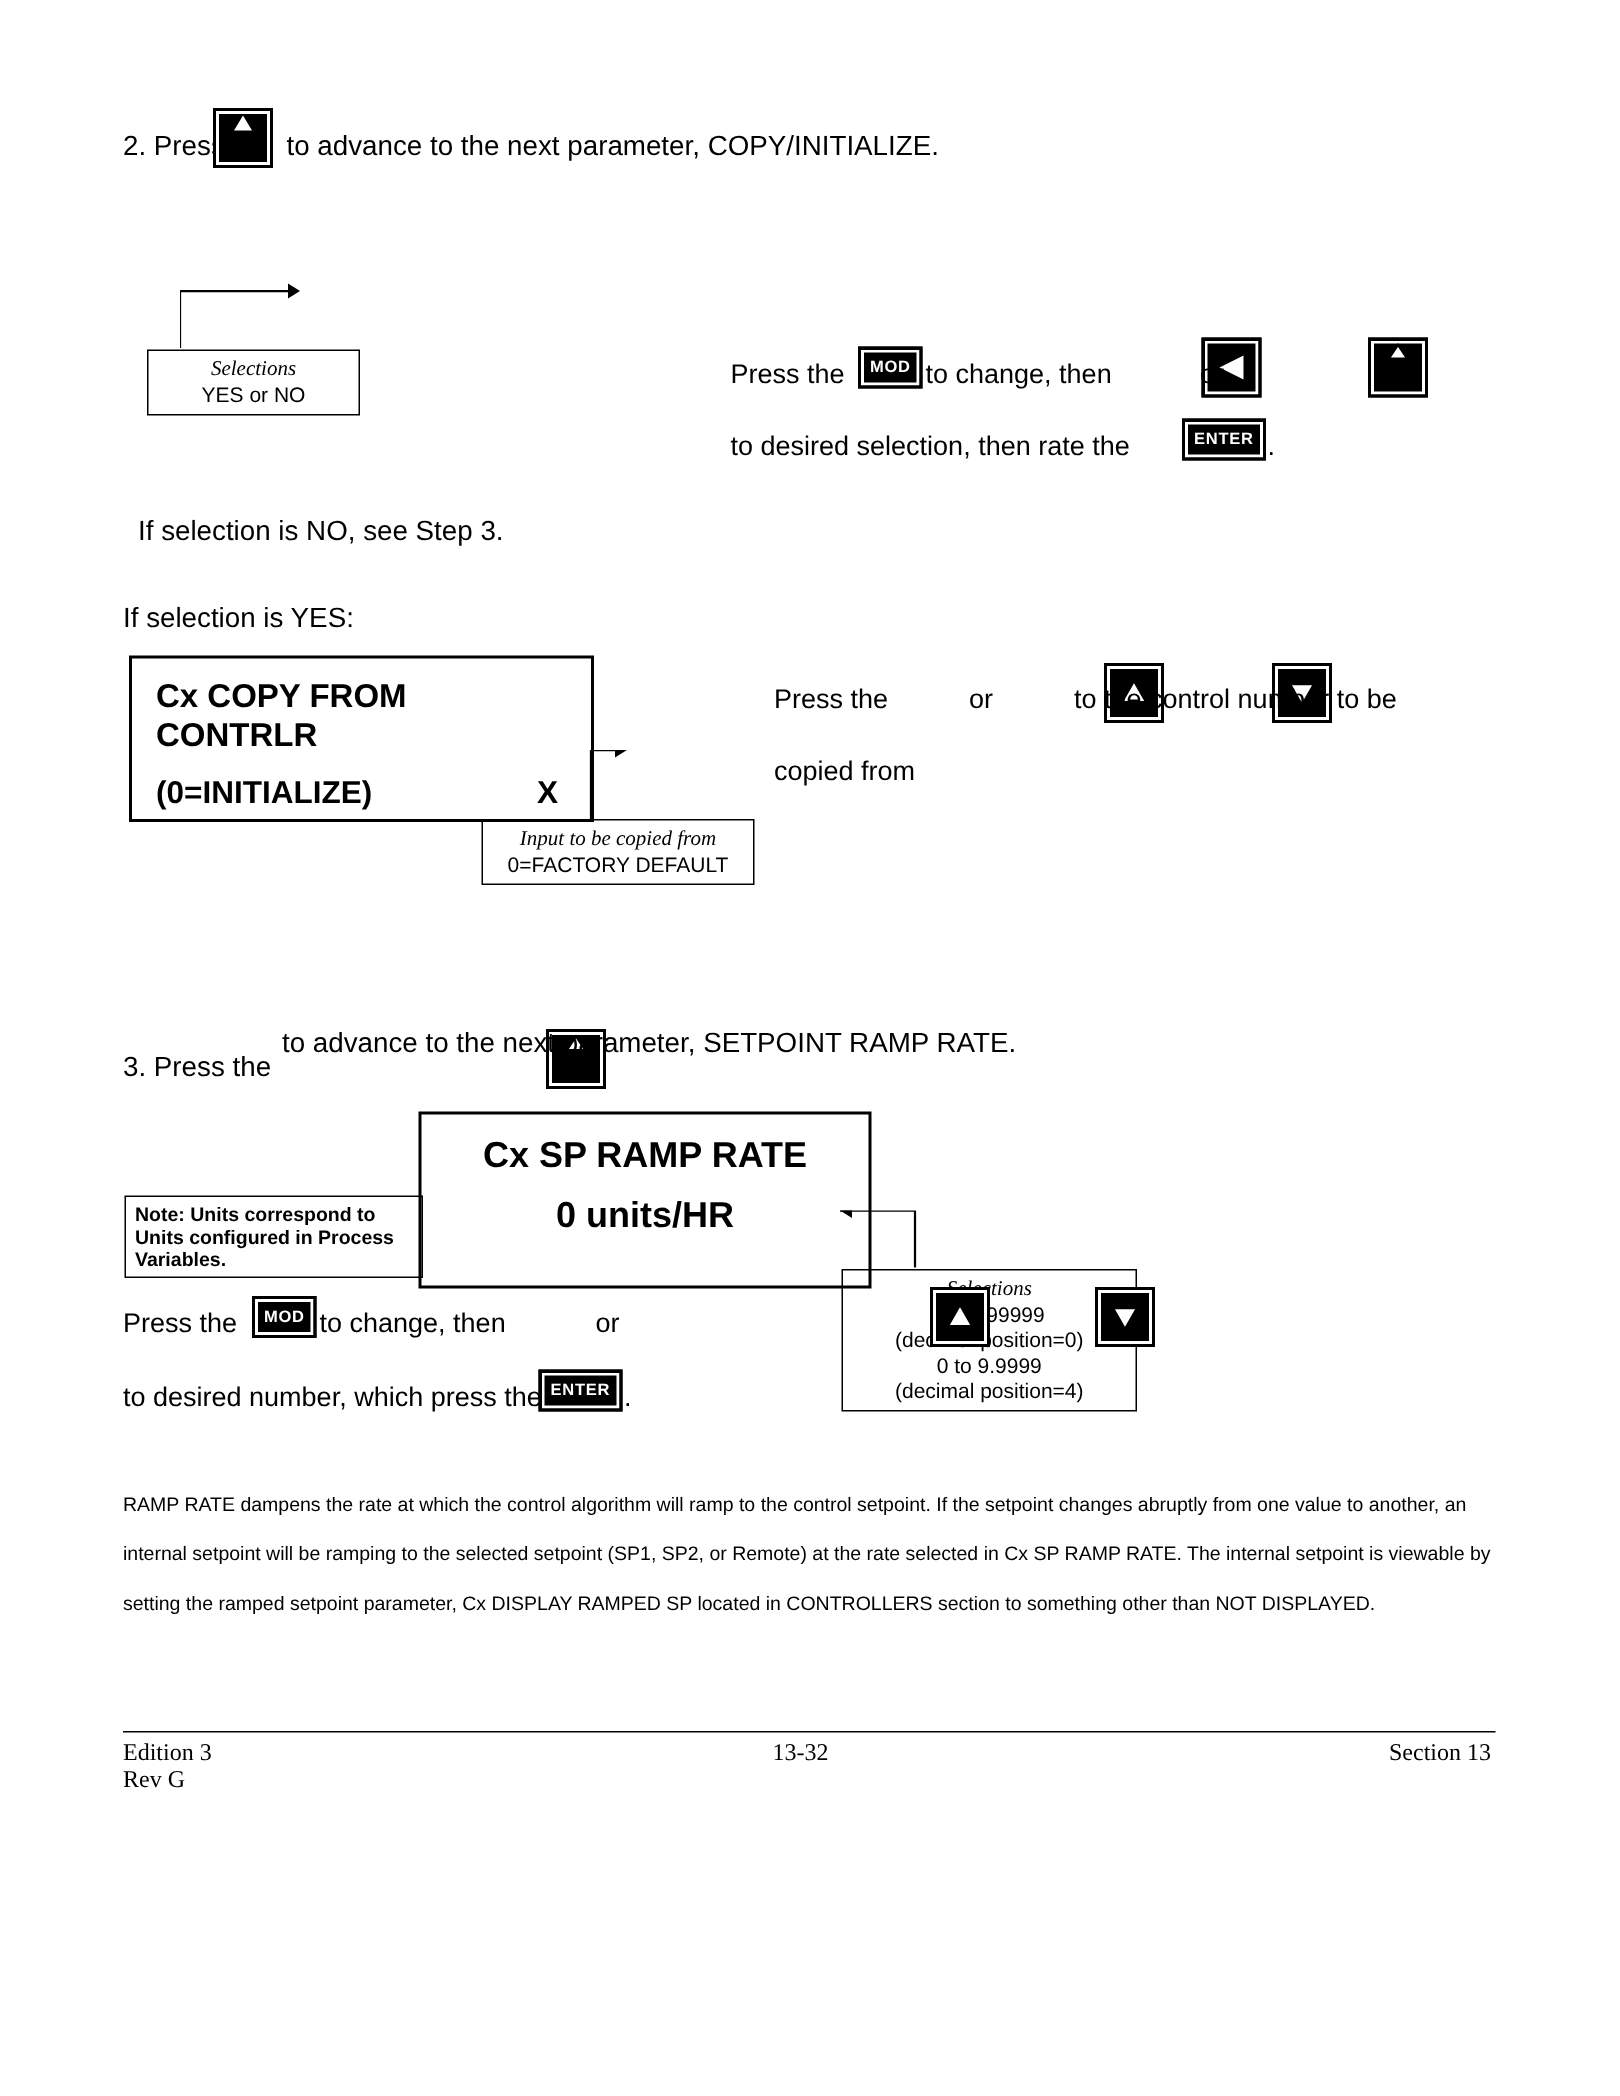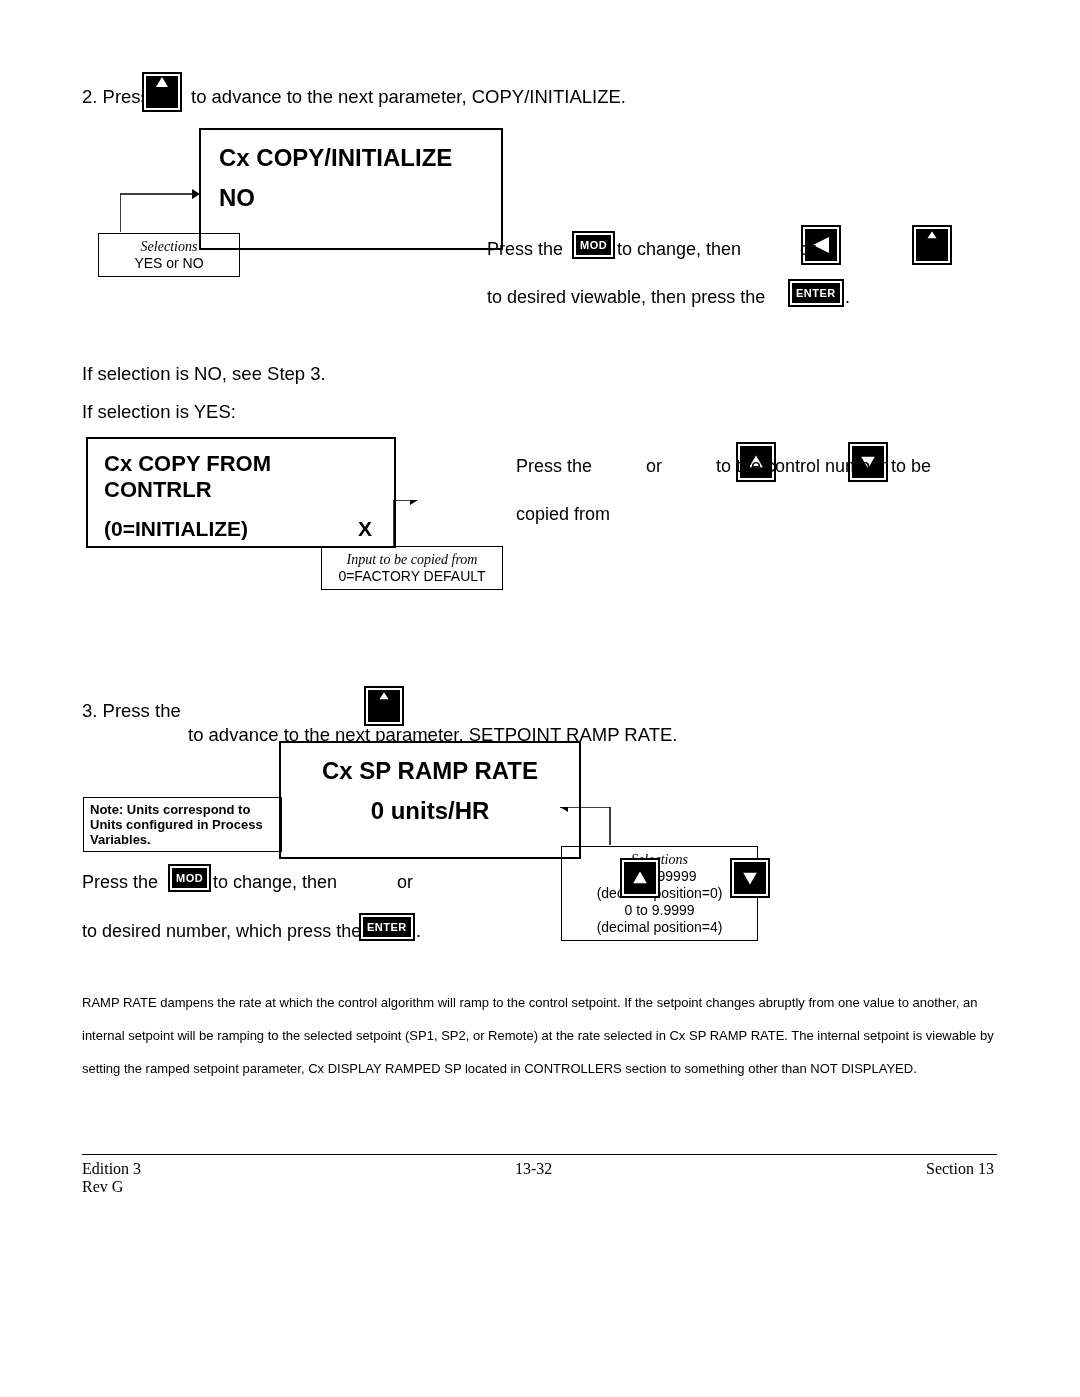--- a/index.html
+++ b/index.html
@@ -31,24 +31,20 @@
   <div class="abs txt" style="left:82px; top:86px;">2. Press the</div>
   <span class="abs kicon" style="left:142px; top:72px;">
     <svg width="36" height="36" viewBox="0 0 36 36">
         <path d="M18 6 A12 12 0 1 1 6 18" stroke="#fff" stroke-width="4" fill="none"></path>
         <path class="fillb" d="M18 0 L24 10 L12 10 Z" fill="#fff" transform="translate(0,3)" style="fill:#fff"></path>
       </svg>
   </span>
   <div class="abs txt" style="left:191px; top:86px;">to advance to the next parameter, COPY/INITIALIZE.</div>
 
   
-  <div class="abs disp-box" style="left:199px; top:128px; width:264px; height:90px; padding:14px 18px;">
-    <div class="disp-title">Cx  COPY/INITIALIZE</div>
-    <div class="disp-val" style="margin-top:12px;">NO</div>
-  </div>
 
   
   <div class="abs callout" style="left:98px; top:233px; width:120px;">
     <div class="ital">Selections</div>
     <div>YES  or  NO</div>
   </div>
 
   
   <svg class="abs" style="left:120px; top:162px; width:80px; height:72px;">
     <polyline points="0,70 0,32 78,32"></polyline>
@@ -65,26 +61,26 @@
       </svg>
   </span>
   <div class="abs txt-s" style="left:800px; top:239px;">or</div>
   <span class="abs kicon" style="left:823px; top:225px;">
     <svg width="36" height="36" viewBox="0 0 36 36">
         <path d="M18 6 A12 12 0 1 1 6 18" stroke="#fff" stroke-width="4" fill="none"></path>
         <path d="M18 3 L24 12 L12 12 Z" style="fill:#fff"></path>
       </svg>
   </span>
   
-  <div class="abs txt-s" style="left:487px; top:287px;">to desired viewable, then press the</div>
+  <div class="abs txt-s" style="left:487px; top:287px;">to desired selection, then rate the</div>
   <span class="abs kbtn" style="left:788px; top:279px;">ENTER</span>
   <div class="abs txt-s" style="left:845px; top:287px;">.</div>
 
   
-  <div class="abs txt" style="left:82px; top:343px;margin-top:20px;">If selection is NO, see Step 3.</div>
+  <div class="abs txt" style="left:92px; top:343px;">If selection is NO, see Step 3.</div>
   <div class="abs txt" style="left:82px; top:401px;">If selection is YES:</div>
 
   
   <div class="abs disp-box" style="left:86px; top:437px; width:274px; height:83px; padding:12px 16px;">
     <div class="disp-title" style="font-size:22px;">Cx  COPY FROM CONTRLR</div>
     <div style="display:flex; justify-content:space-between; margin-top:14px;">
       <span class="disp-val" style="font-size:21px;">(0=INITIALIZE)</span>
       <span class="disp-val" style="font-size:21px; padding-right:6px;">X</span>
     </div>
   </div>
@@ -116,21 +112,21 @@
   <div class="abs txt-s" style="left:516px; top:504px;">copied from</div>
 
   
   <div class="abs txt" style="left:82px; top:700px;">3. Press the</div>
   <span class="abs kicon" style="left:142px; top:686px;">
     <svg width="36" height="36" viewBox="0 0 36 36">
         <path d="M18 6 A12 12 0 1 1 6 18" stroke="#fff" stroke-width="4" fill="none"></path>
         <path d="M18 3 L24 12 L12 12 Z" style="fill:#fff"></path>
       </svg>
   </span>
-  <div class="abs txt" style="left:188px; top:724px;">to advance to the next parameter, SETPOINT RAMP RATE.</div>
+  <div class="abs txt" style="left:188px; top:684px;">to advance to the next parameter, SETPOINT RAMP RATE.</div>
 
   
   <div class="abs disp-box" style="left:279px; top:741px; width:262px; height:86px; padding:14px 18px; text-align:center;">
     <div class="disp-title">Cx  SP  RAMP  RATE</div>
     <div class="disp-val" style="margin-top:12px;">0 units/HR</div>
   </div>
 
   
   <div class="abs callout" style="left:83px; top:797px; width:185px; text-align:left; font-weight:bold; font-size:13px; line-height:15px; padding:4px 6px;">Note:  Units correspond to Units configured in Process Variables.</div>
 

